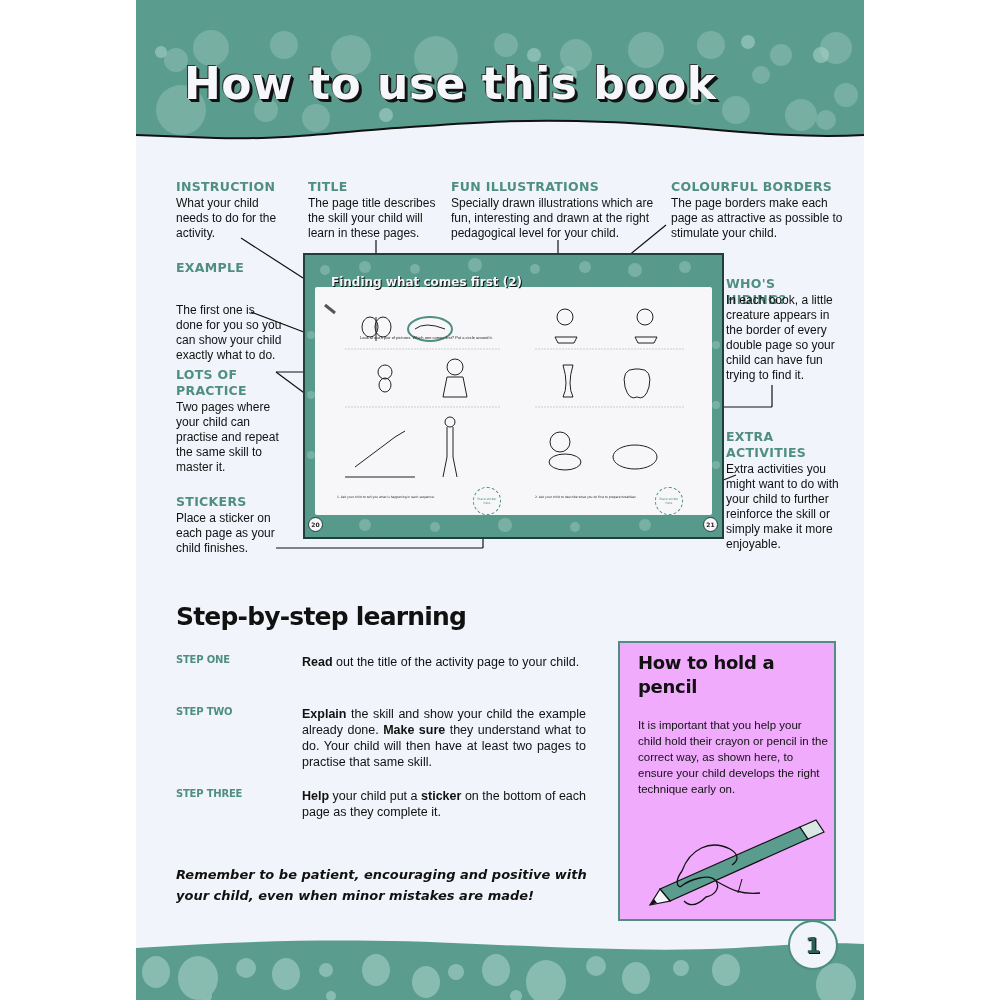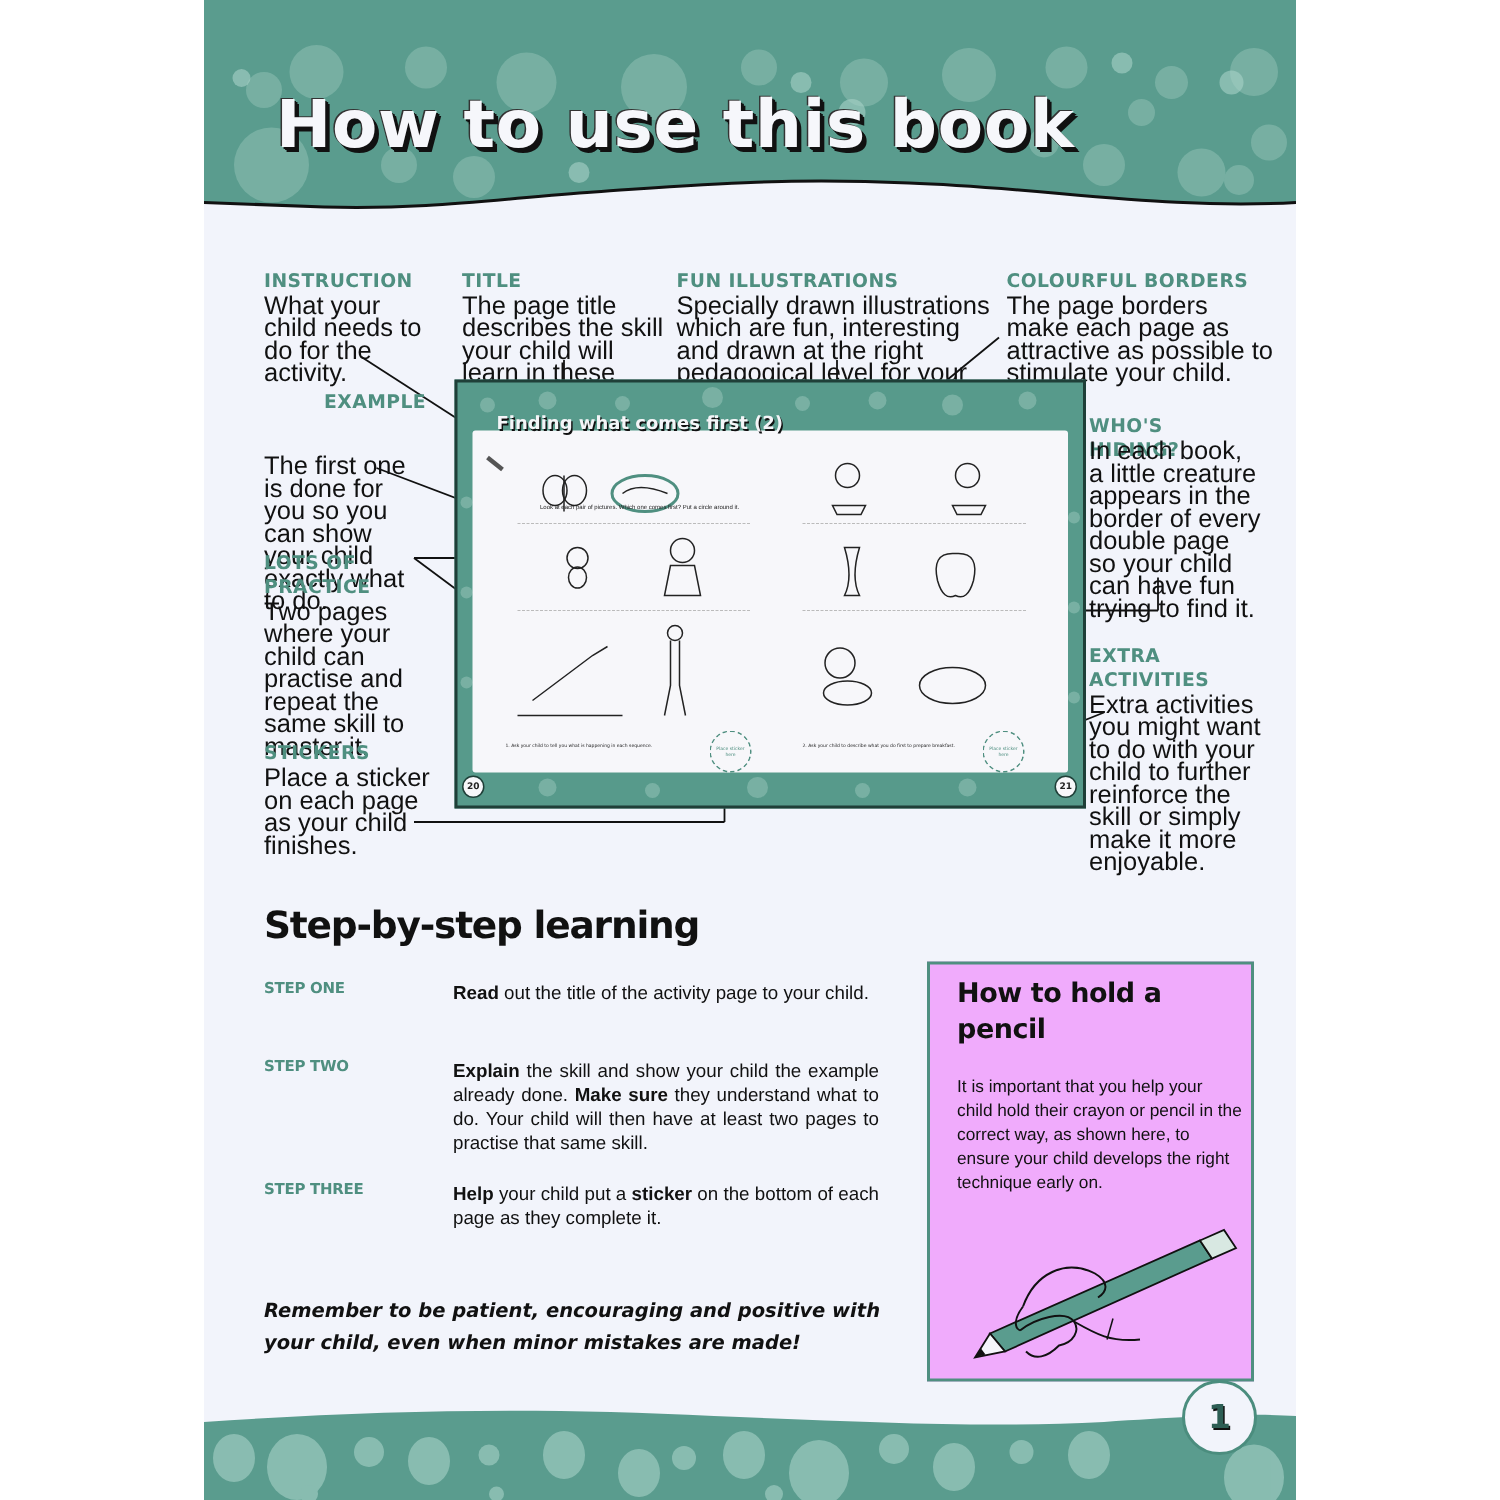--- a/index.html
+++ b/index.html
@@ -6,21 +6,21 @@
   body{width:1000px;height:1000px;position:relative;overflow:hidden;font-family:"DejaVu Sans",sans-serif;}
   .page{position:absolute;left:136px;top:0;width:728px;height:1000px;background:#f2f4fb;overflow:hidden;}
   .header{position:absolute;left:0;top:0;width:700px;height:150px;}
   .header svg{position:absolute;left:0;top:0;}
   .title{position:absolute;left:48px;top:58px;font-family:"DejaVu Sans",sans-serif;font-weight:bold;font-size:44px;color:#f6f7fb;letter-spacing:0.5px;
     text-shadow:3px 3px 0 #111,2px 2px 0 #111,1px 1px 0 #111,-1px -1px 0 #333;}
   .footer{position:absolute;left:0;top:930px;width:728px;height:70px;}
   .pagenum{position:absolute;left:652px;top:920px;width:46px;height:46px;border-radius:50%;background:#f2f4fb;border:2px solid #4b8d7e;
     font-family:"DejaVu Sans",sans-serif;font-weight:bold;font-size:22px;color:#2d5e54;display:flex;align-items:center;justify-content:center;text-shadow:1px 1px 0 #111;}
   .lbl{position:absolute;font-family:"DejaVu Sans",sans-serif;font-weight:bold;font-size:12.5px;color:#4f8f80;letter-spacing:0.3px;line-height:16px;}
-  .txt{position:absolute;font-family:"Liberation Sans",sans-serif;font-size:17px;color:#111;line-height:15px;}
+  .txt{position:absolute;font-family:"Liberation Sans",sans-serif;font-size:12px;color:#111;line-height:15px;}
   .preview{position:absolute;left:167px;top:253px;width:417px;height:282px;background:#579a8b;border:2px solid #1f3f38;}
   .preview .inner{position:absolute;left:10px;top:32px;width:397px;height:228px;background:#f7f7fa;border-radius:2px;}
   .prev-title{position:absolute;left:26px;top:20px;font-family:"DejaVu Sans",sans-serif;font-weight:bold;font-size:12px;color:#f4f5f8;text-shadow:1px 1px 0 #111;}
   .prev-instr{position:absolute;left:45px;top:48px;font-size:4px;color:#222;font-family:"Liberation Sans",sans-serif;width:150px;line-height:6px;}
   .pn{position:absolute;width:13px;height:13px;border-radius:50%;background:#f7f7fa;border:1px solid #1f3f38;font-size:6px;font-weight:bold;display:flex;align-items:center;justify-content:center;color:#222;}
   .sticker{position:absolute;width:26px;height:26px;border-radius:50%;border:1px dashed #4f8f80;background:#f7f7fa;font-size:3px;color:#4f8f80;display:flex;align-items:center;justify-content:center;text-align:center;}
   .h2{position:absolute;left:40px;top:602px;font-family:"DejaVu Sans",sans-serif;font-weight:bold;font-size:25px;color:#111;letter-spacing:-0.8px;}
   .step-lbl{position:absolute;left:40px;font-family:"DejaVu Sans",sans-serif;font-weight:bold;font-size:10px;color:#4f8f80;letter-spacing:-0.2px;}
   .step-txt{position:absolute;left:166px;width:284px;font-family:"Liberation Sans",sans-serif;font-size:12.5px;color:#111;line-height:16px;text-align:justify;}
   .step-txt b{font-weight:bold;}
@@ -107,21 +107,21 @@
 
   <div class="lbl" style="left:172px;top:179px;">TITLE</div>
   <div class="txt" style="left:172px;top:196px;width:140px;">The page title describes the skill your child will learn in these pages.</div>
 
   <div class="lbl" style="left:315px;top:179px;">FUN ILLUSTRATIONS</div>
   <div class="txt" style="left:315px;top:196px;width:210px;">Specially drawn illustrations which are fun, interesting and drawn at the right pedagogical level for your child.</div>
 
   <div class="lbl" style="left:535px;top:179px;">COLOURFUL BORDERS</div>
   <div class="txt" style="left:535px;top:196px;width:180px;">The page borders make each page as attractive as possible to stimulate your child.</div>
 
-  <div class="lbl" style="left:40px;top:260px;margin-left:40px;">EXAMPLE</div>
+  <div class="lbl" style="left:40px;top:260px;">EXAMPLE</div>
   <div class="txt" style="left:40px;top:277px;width:108px;margin-top:26px;">The first one is done for you so you can show your child exactly what to do.</div>
 
   <div class="lbl" style="left:40px;top:367px;width:90px;">LOTS OF PRACTICE</div>
   <div class="txt" style="left:40px;top:400px;width:112px;">Two pages where your child can practise and repeat the same skill to master it.</div>
 
   <div class="lbl" style="left:40px;top:494px;">STICKERS</div>
   <div class="txt" style="left:40px;top:511px;width:112px;">Place a sticker on each page as your child finishes.</div>
 
   <div class="lbl" style="left:590px;top:276px;width:80px;">WHO'S HIDING?</div>
   <div class="txt" style="left:590px;top:293px;width:115px;">In each book, a little creature appears in the border of every double page so your child can have fun trying to find it.</div>

